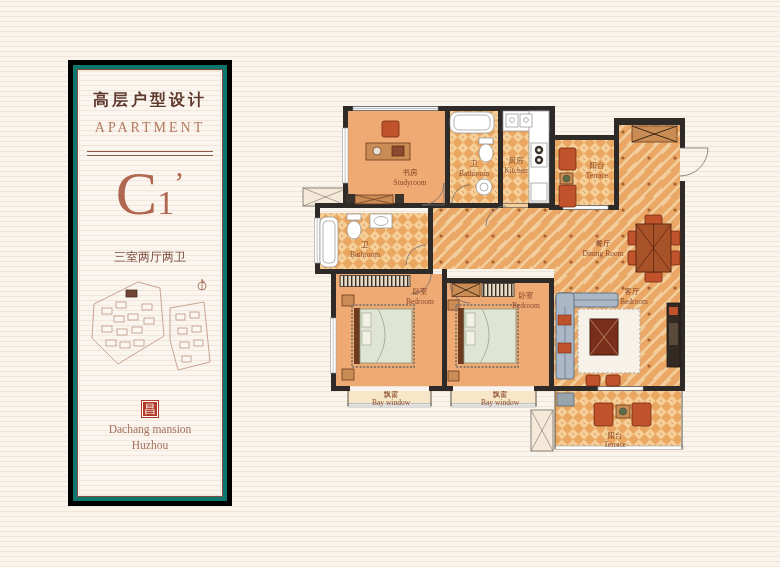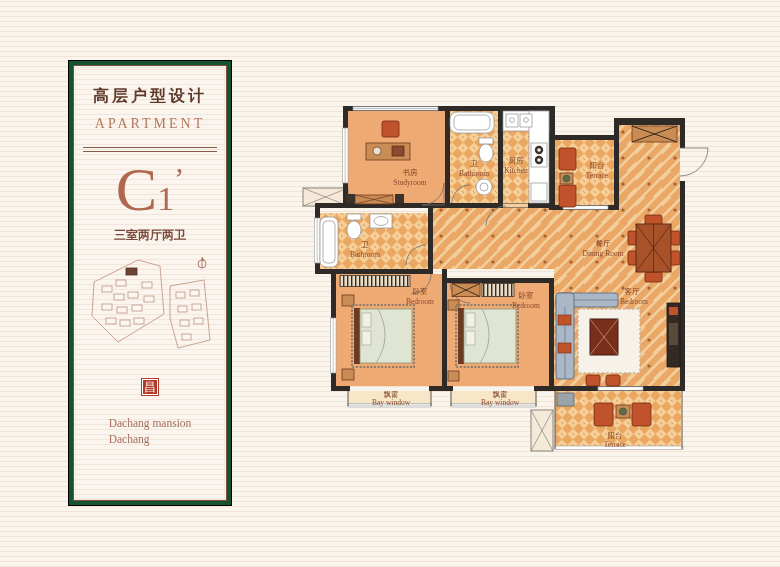--- a/index.html
+++ b/index.html
@@ -9,48 +9,48 @@
     background-image:repeating-linear-gradient(0deg,
       rgba(214,160,132,.20) 0px, rgba(214,160,132,.20) 1px,
       transparent 1px, transparent 5px);
     font-family:"Liberation Serif", serif;
   }
   .stage{position:relative;width:780px;height:567px;}
 
   
   .panel-outer{
     position:absolute;left:68px;top:60px;width:164px;height:446px;
-    border:1px solid #000000;background:#14532d;padding:4px;box-sizing:border-box;
+    border:5px solid #000000;background:#0f766e;padding:4px;box-sizing:border-box;
   }
   .panel-inner{
     width:100%;height:100%;box-sizing:border-box;
     border:1px solid #7d4e3e;outline:1px solid #f3e9df;outline-offset:-3px;
     background-color:#faf5ee;
     background-image:repeating-linear-gradient(0deg,
       rgba(214,160,132,.18) 0px, rgba(214,160,132,.18) 1px,
       transparent 1px, transparent 5px);
     display:flex;flex-direction:column;align-items:center;
   }
   .p-header{width:100%;text-align:center;padding-top:20px;}
   .title-cn{font-size:16px;font-weight:bold;color:#5d382b;letter-spacing:3px;}
   .title-en{font-size:14px;color:#b5795f;letter-spacing:3px;margin-top:7px;line-height:19px;}
   .divider{width:88%;height:3px;border-top:1px solid #8a5a48;border-bottom:1px solid #8a5a48;margin-top:14px;}
   .unit{margin-top:6px;color:#b0674f;display:flex;align-items:baseline;line-height:1;}
   .unit .big{font-size:62px;}
   .unit .sub{font-size:34px;}
   .unit .prime{font-size:30px;position:relative;top:-22px;}
-  .spec{margin-top:6px;text-align:right;color:#7a4a3c;font-size:12px;line-height:18px;font-weight:bold;}
+  .spec{margin-top:24px;text-align:right;color:#7a4a3c;font-size:12px;line-height:18px;}
   .spec sup{font-size:8px;}
   .siteplan{margin-top:8px;}
   .logo{
     margin-top:6px;width:18px;height:18px;background:#b23a28;
     color:#fff;font-size:12px;line-height:18px;text-align:center;
     box-shadow:inset 0 0 0 1px #b23a28, inset 0 0 0 2px #ffffff;
   }
-  .devname{margin-top:19px;color:#a4705c;font-size:11.5px;line-height:16px;}
+  .devname{margin-top:3px;color:#a4705c;font-size:11.5px;text-align:center;line-height:16px;}
 
   
   .plan{position:absolute;left:298px;top:93px;}
   .wall{fill:#2e2a27;}
   .lbl-cn{font-family:"Liberation Serif",serif;font-size:7.5px;fill:#7e3f22;text-anchor:middle;}
   .lbl-en{font-family:"Liberation Serif",serif;font-size:7.5px;fill:#8a4a2f;text-anchor:middle;}
   .fix{fill:#ffffff;stroke:#8f8f8f;stroke-width:.7;}
   .wood{fill:#c98c54;stroke:#6b3a1f;stroke-width:.8;}
   .red{fill:#c0532c;stroke:#76290f;stroke-width:.8;}
   .arc{fill:none;stroke:#6f6f6f;stroke-width:.8;}
@@ -112,21 +112,21 @@
         <g>
           <circle cx="118" cy="12" r="4" fill="none" stroke="#a4705c" stroke-width="0.9"></circle>
           <line x1="118" y1="16" x2="118" y2="5" stroke="#a4705c" stroke-width="0.9"></line>
           <polygon points="118,5 121,9 118,8" fill="#a4705c"></polygon>
         </g>
       </svg>
 
       <div class="logo">昌</div>
       <div class="devname">
         <div>Dachang mansion</div>
-        <div>Dachang</div>
+        <div>Huzhou</div>
       </div>
     </div>
   </div>
 
   <svg class="plan" width="415" height="375" viewBox="0 0 415 375">
     <defs>
       <pattern id="checker" width="11" height="11" patternUnits="userSpaceOnUse">
         <rect width="11" height="11" fill="#f6cf98"></rect>
         <path d="M5.5,0 L11,5.5 L5.5,11 L0,5.5 Z" fill="#eaa761"></path>
         <circle cx="0" cy="0" r="1" fill="#c98449"></circle>

